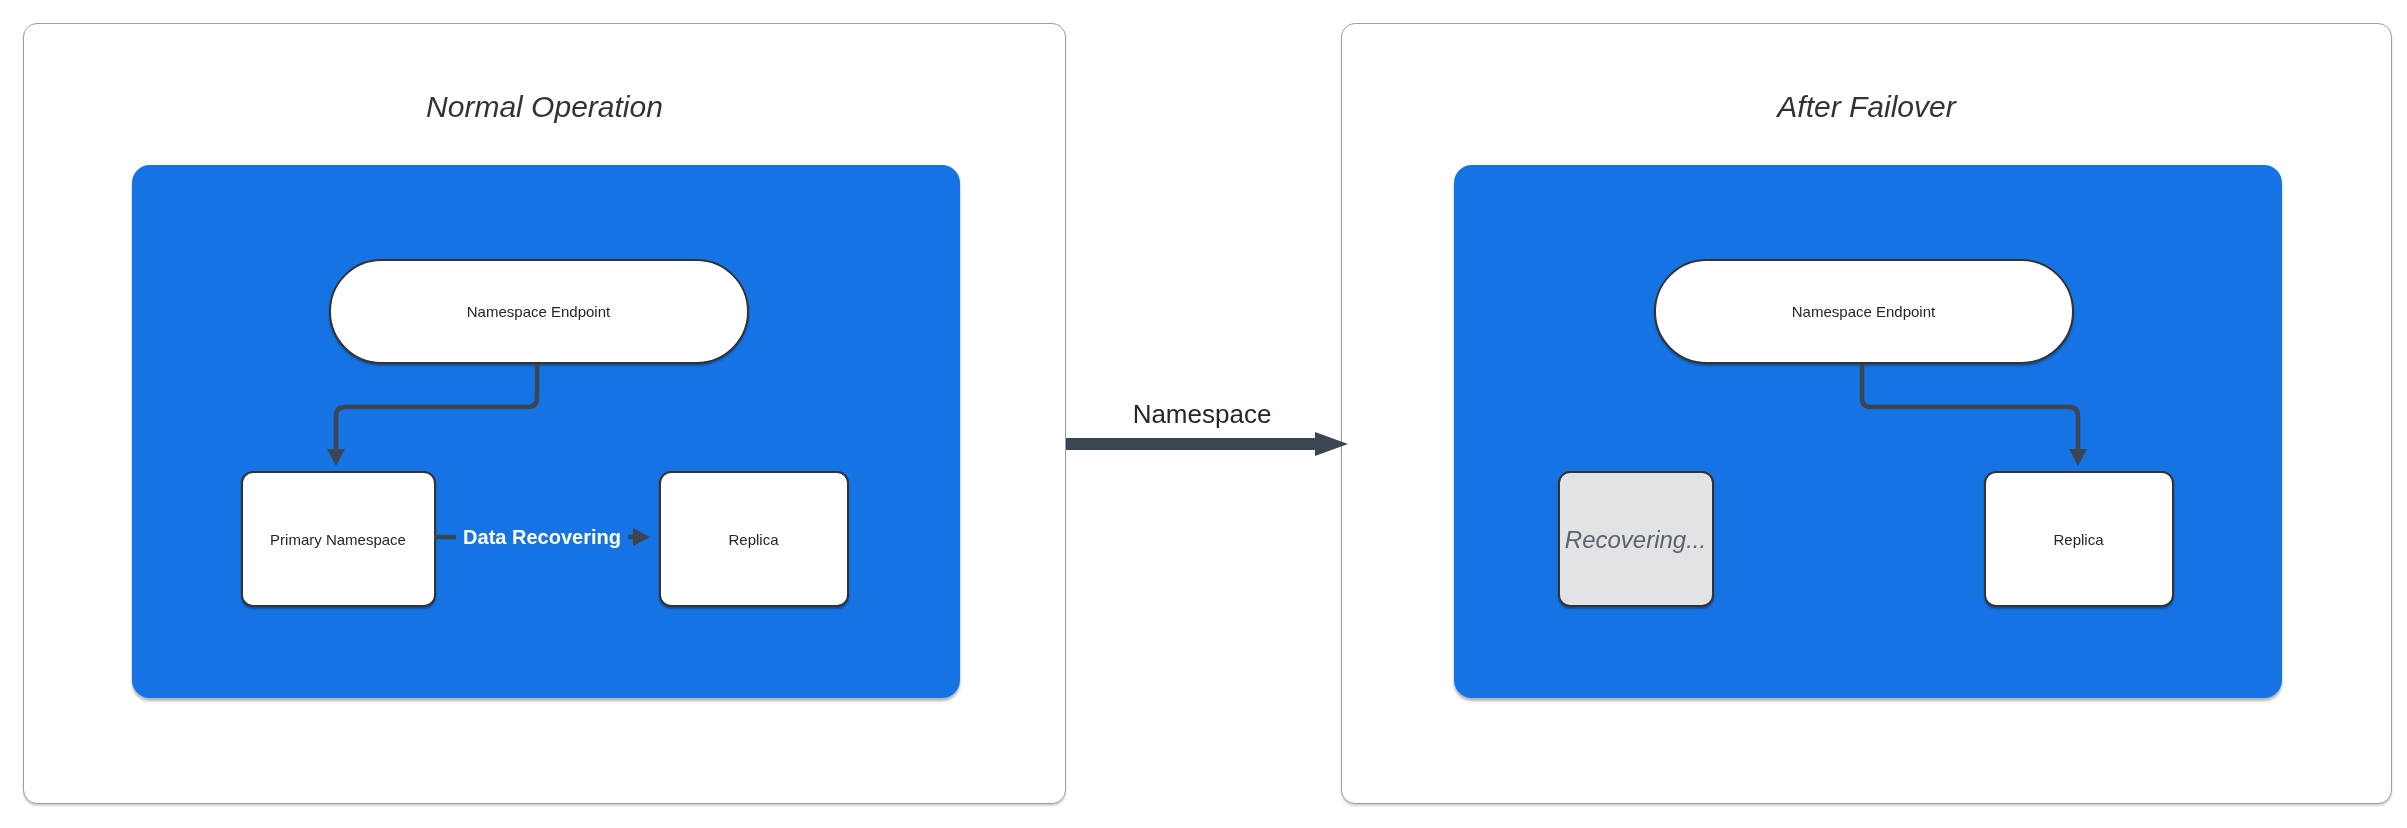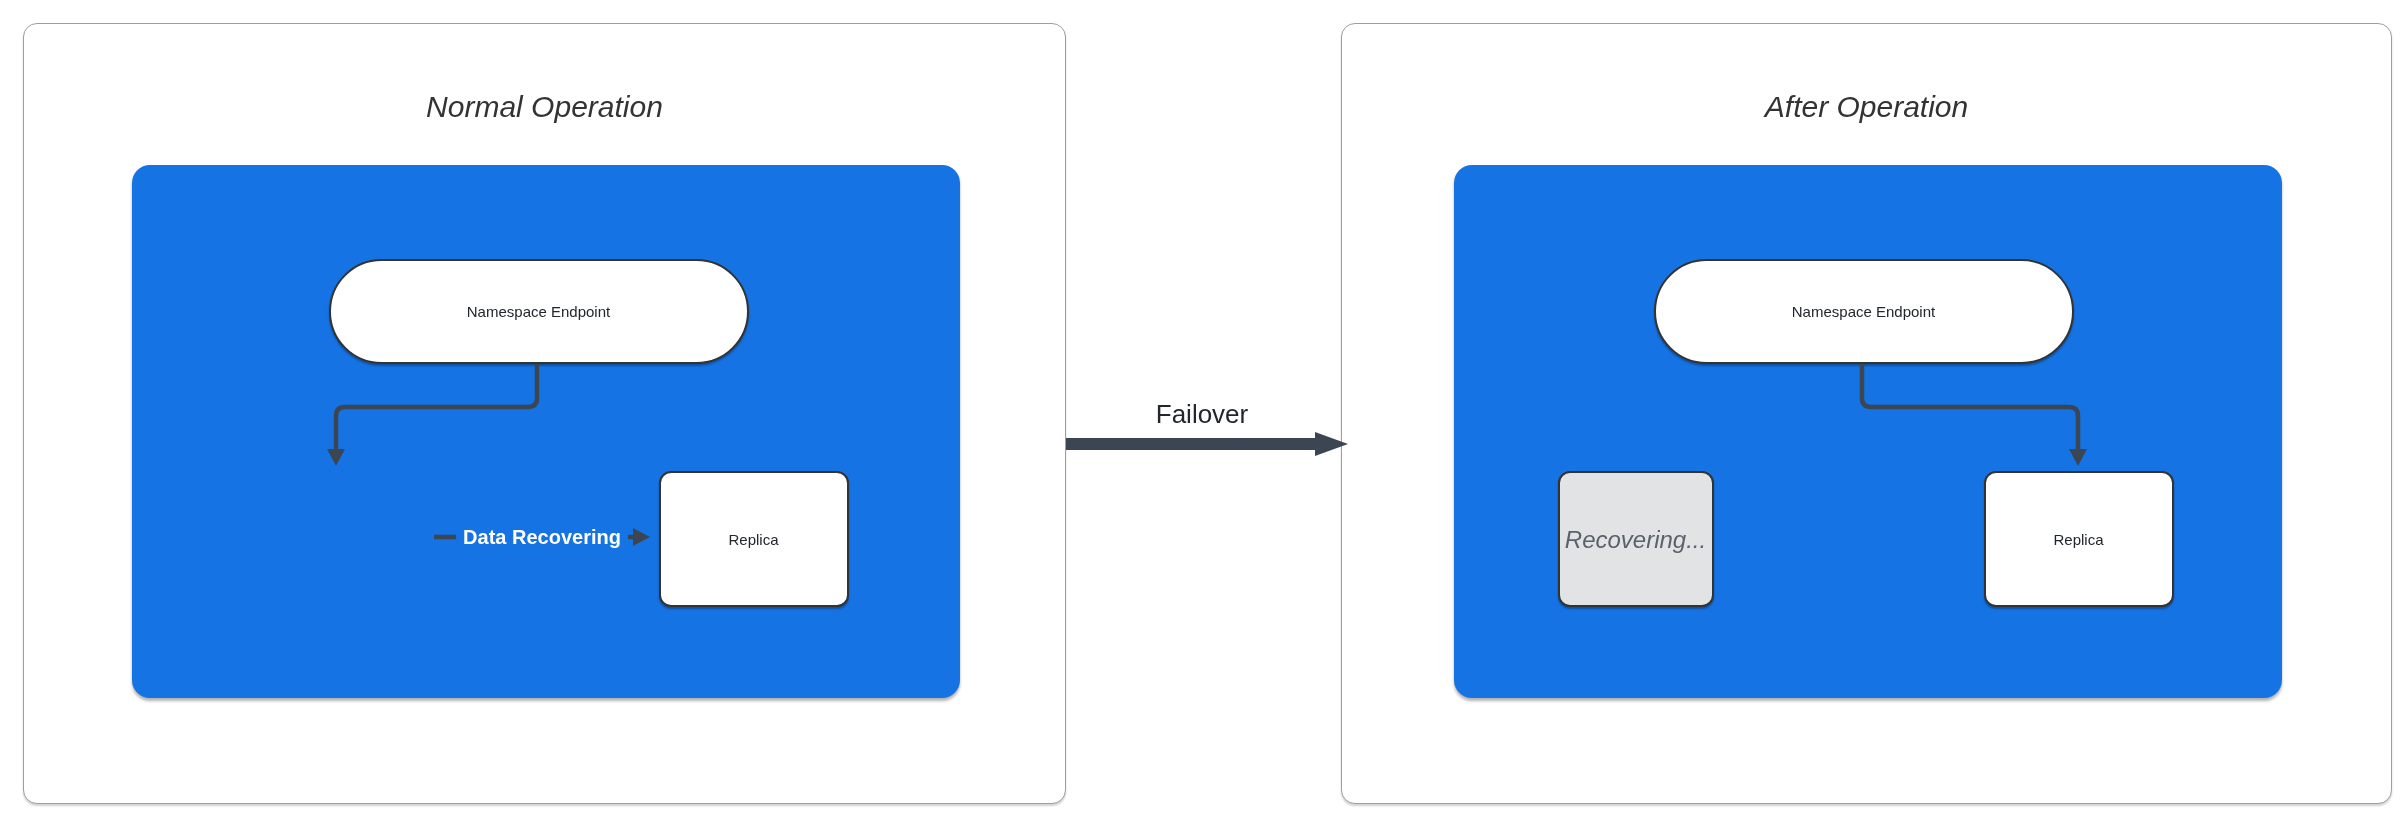--- a/index.html
+++ b/index.html
@@ -122,28 +122,31 @@
 
 <div class="stage">
 
   <section class="panel" style="left:23px; top:23px; width:1043px; height:781px;">
     <div class="panel-title">Normal Operation</div>
 
     <div class="container" style="left:107.5px;">
       <div class="node pill" style="left:197px;">
         <span>Namespace Endpoint</span>
       </div>
+      <div class="node box" style="left:109px; width:195px;">
+        <span>Primary Namespace</span>
+      </div>
       <div class="node box" style="left:527px; width:190px;">
         <span>Replica</span>
       </div>
     </div>
   </section>
 
   <section class="panel" style="left:1341px; top:23px; width:1051px; height:781px;">
-    <div class="panel-title">After Operation</div>
+    <div class="panel-title">After Failover</div>
 
     <div class="container" style="left:111.5px;">
       <div class="node pill" style="left:200px;">
         <span>Namespace Endpoint</span>
       </div>
       <div class="node box muted" style="left:104px; width:156px;">
         <span>Recovering...</span>
       </div>
       <div class="node box" style="left:530px; width:190px;">
         <span>Replica</span>
@@ -165,15 +168,15 @@
 
     <path class="edge thin" marker-end="url(#arrow-sm)" d="M434,537 L635,537"></path>
 
     <path class="edge thick" marker-end="url(#arrow-lg)" d="M1066,444 L1318,444"></path>
 
     <path class="edge thin" marker-end="url(#arrow-sm)" d="M1862,364 L1862,398 Q1862,407 1871,407 L2069,407 Q2078,407 2078,416 L2078,451"></path>
   </svg>
 
   <div class="edge-label replication">Data Recovering</div>
 
-  <div class="edge-label transition">Failover</div>
+  <div class="edge-label transition">Namespace</div>
 
 </div>
 
 </body></html>

